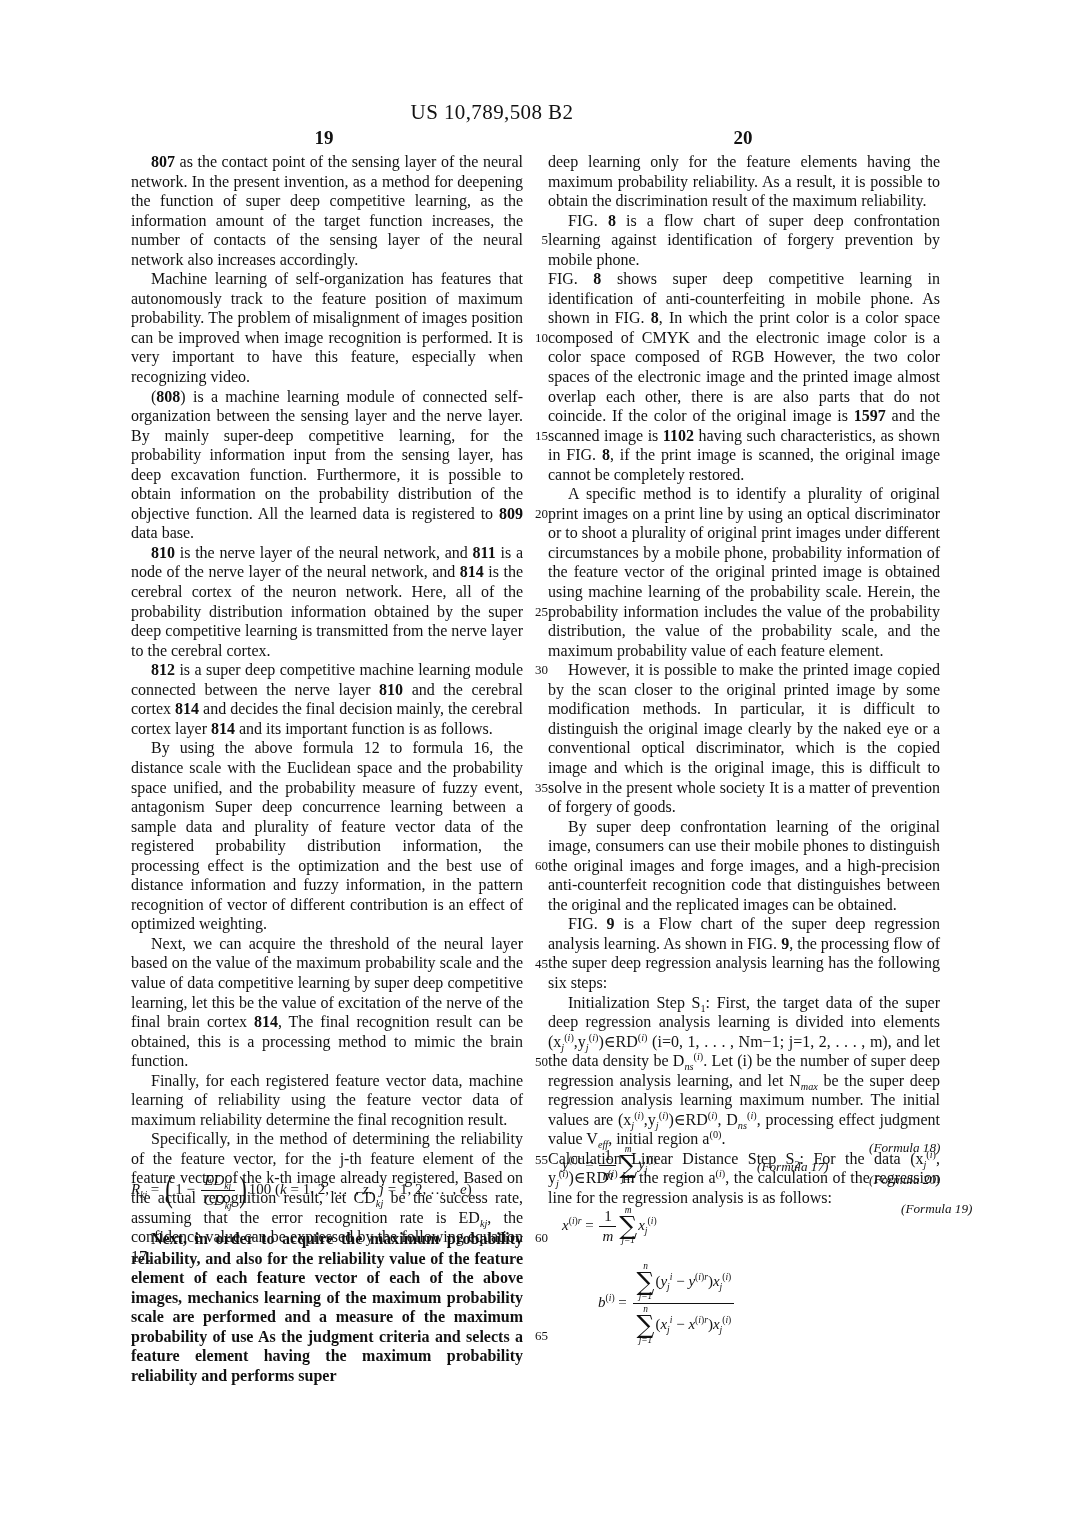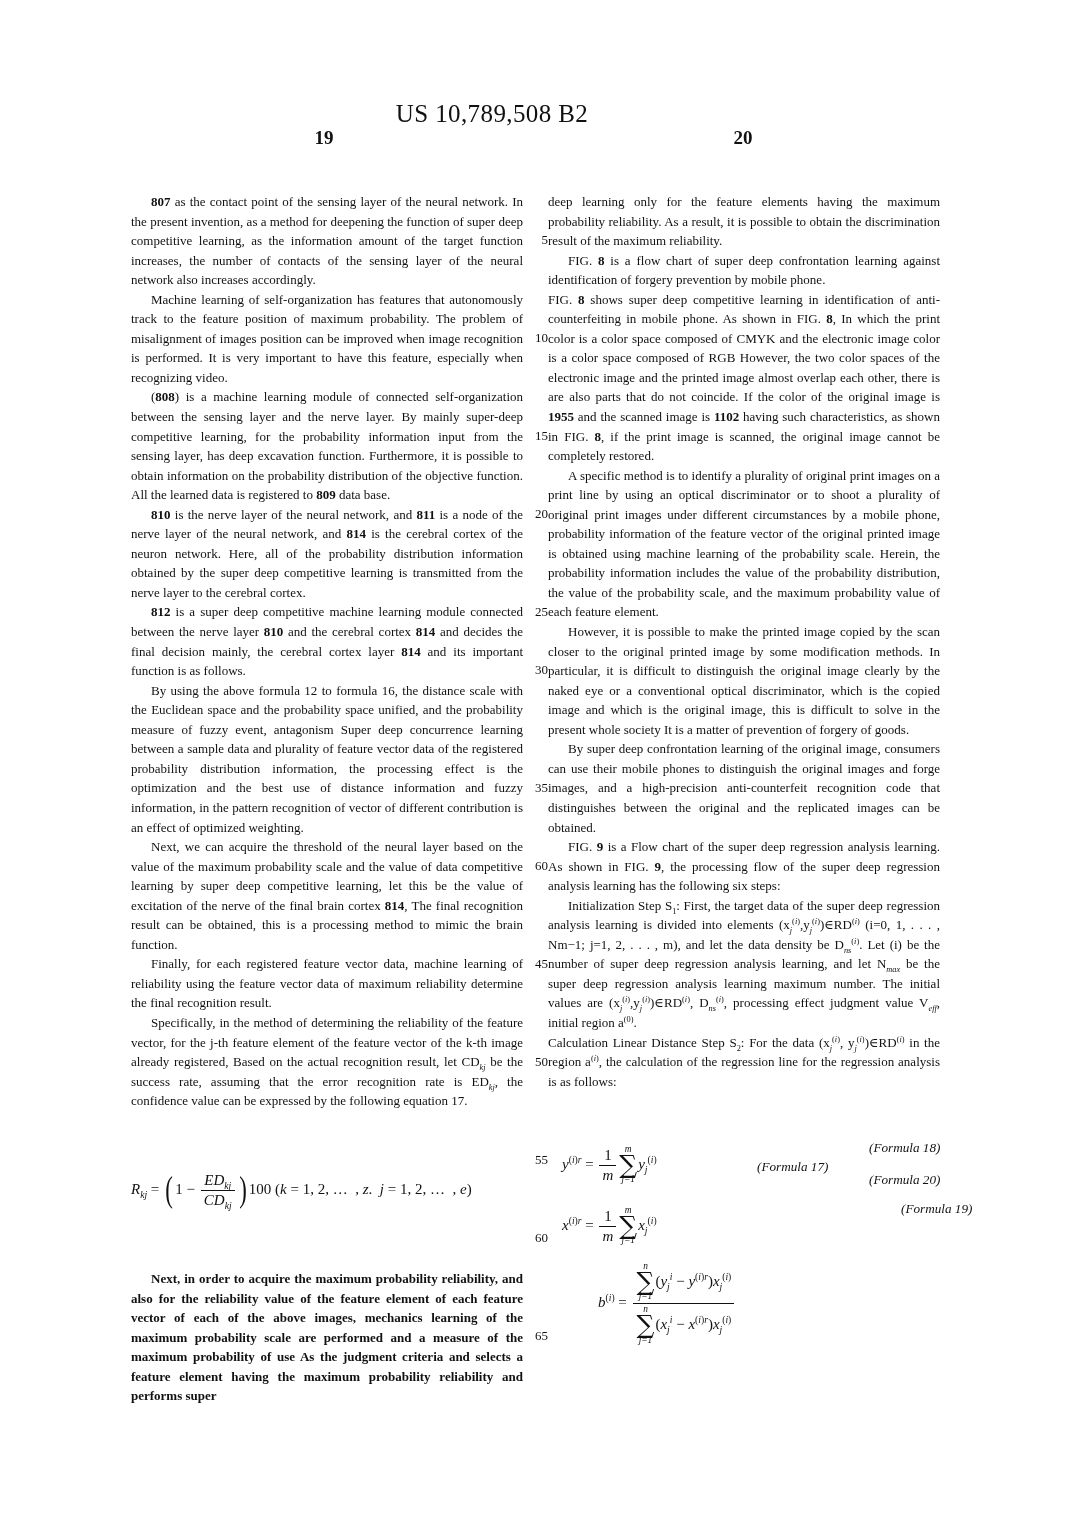--- a/index.html
+++ b/index.html
@@ -20,21 +20,21 @@
     left: 0; top: 0;
     width: 1080px;
     height: 1527px;
   }
   .patent-header {
     position: absolute;
     top: 100px;
     left: 0;
     width: 984px;
     text-align: center;
-    font-size: 25px;
+    font-size: 21px;
     letter-spacing: 0.4px;
   }
   .col-headers {
     position: absolute;
     top: 127px;
     left: 0;
     width: 1080px;
   }
   .col-num {
     position: absolute;
@@ -43,25 +43,24 @@
     text-align: center;
     width: 60px;
   }
   .col-num.left { left: 294px; }
   .col-num.right { left: 713px; }
 
   .column {
     position: absolute;
     top: 152px;
     width: 392px;
-    font-size: 13px;
+    font-size: 16px;
     line-height: 19.55px;
     text-align: justify;
     text-justify: inter-word;
-    margin-top: 40px;
   }
   .column.left { left: 131px; }
   .column.right { left: 548px; }
 
   .column p {
     margin: 0;
     text-indent: 20px;
   }
   .column p.noindent { text-indent: 0; }
 
@@ -284,21 +283,21 @@
       against identification of forgery prevention by mobile
       phone.</p>
 
     <p class="noindent">FIG. <b>8</b> shows super deep competitive learning in identification
       of anti-counterfeiting in mobile phone. As shown in
       FIG. <b>8</b>, In which the print color is a color space composed
       of CMYK and the electronic image color is a color space
       composed of RGB However, the two color spaces of the
       electronic image and the printed image almost overlap each
       other, there is are also parts that do not coincide. If the color
-      of the original image is <b>1955</b> and the scanned image is <b>1102</b>
+      of the original image is <b>1597</b> and the scanned image is <b>1102</b>
       having such characteristics, as shown in FIG. <b>8</b>, if the print
       image is scanned, the original image cannot be completely
       restored.</p>
 
     <p>A specific method is to identify a plurality of original print
       images on a print line by using an optical discriminator or to
       shoot a plurality of original print images under different
       circumstances by a mobile phone, probability information of
       the feature vector of the original printed image is obtained
       using machine learning of the probability scale. Herein, the

